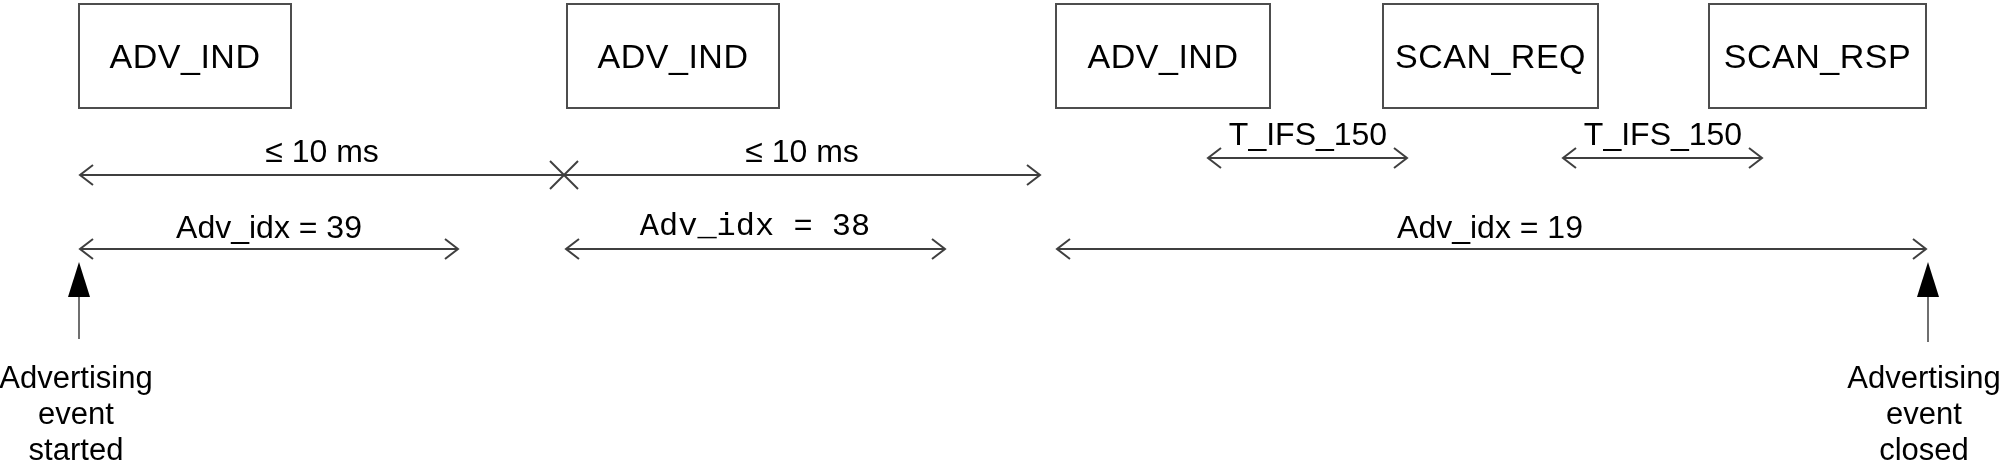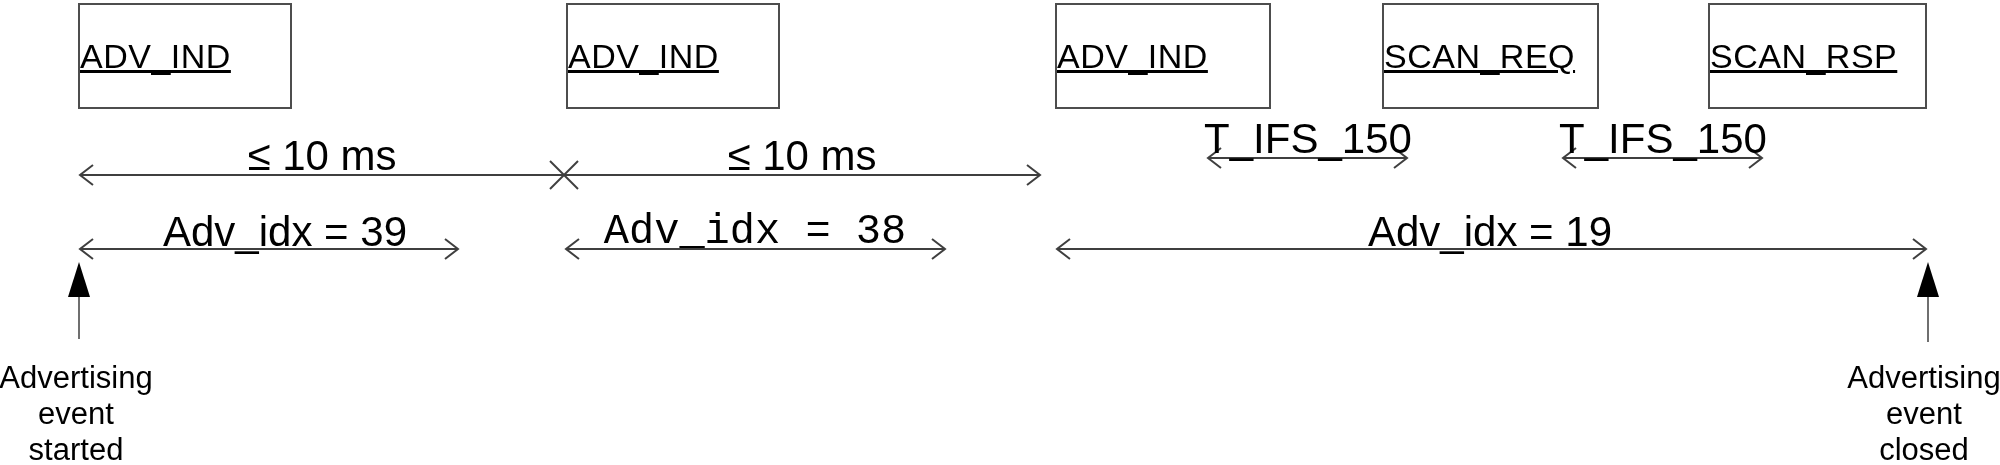--- a/index.html
+++ b/index.html
@@ -23,45 +23,44 @@
   }
   .pkt-box {
     position: absolute;
     top: 3px;
     height: 106px;
     box-sizing: border-box;
     border: 2px solid #4d4d4d;
     background: #ffffff;
     display: flex;
     align-items: center;
-    justify-content: flex-start;
+    justify-content: center;
     font-size: 34px;
     letter-spacing: 0.5px;
     white-space: nowrap;
-    text-decoration: underline;
   }
   .box1 { left: 78px;   width: 214px; }
   .box2 { left: 566px;  width: 214px; }
   .box3 { left: 1055px; width: 216px; }
   .box4 { left: 1382px; width: 217px; }
   .box5 { left: 1708px; width: 219px; }
 
   .lbl {
     position: absolute;
     transform: translateX(-50%);
-    font-size: 42px;
+    font-size: 32px;
     line-height: 1;
     white-space: nowrap;
     color: #000000;
   }
   .lbl-delay1 { left: 322px;  top: 135px; }
   .lbl-delay2 { left: 802px;  top: 135px; }
   .lbl-tifs1  { left: 1308px; top: 118px; }
   .lbl-tifs2  { left: 1663px; top: 118px; }
-  .lbl-adv39  { left: 269px;  top: 211px; margin-left: 16px; }
+  .lbl-adv39  { left: 269px;  top: 211px; }
   .lbl-adv38  { left: 755px;  top: 211px; font-family: Liberation Mono, monospace; }
   .lbl-adv37  { left: 1490px; top: 211px; }
 
   .event-marker-text {
     position: absolute;
     transform: translateX(-50%);
     top: 360px;
     font-size: 31px;
     line-height: 36px;
     text-align: center;

